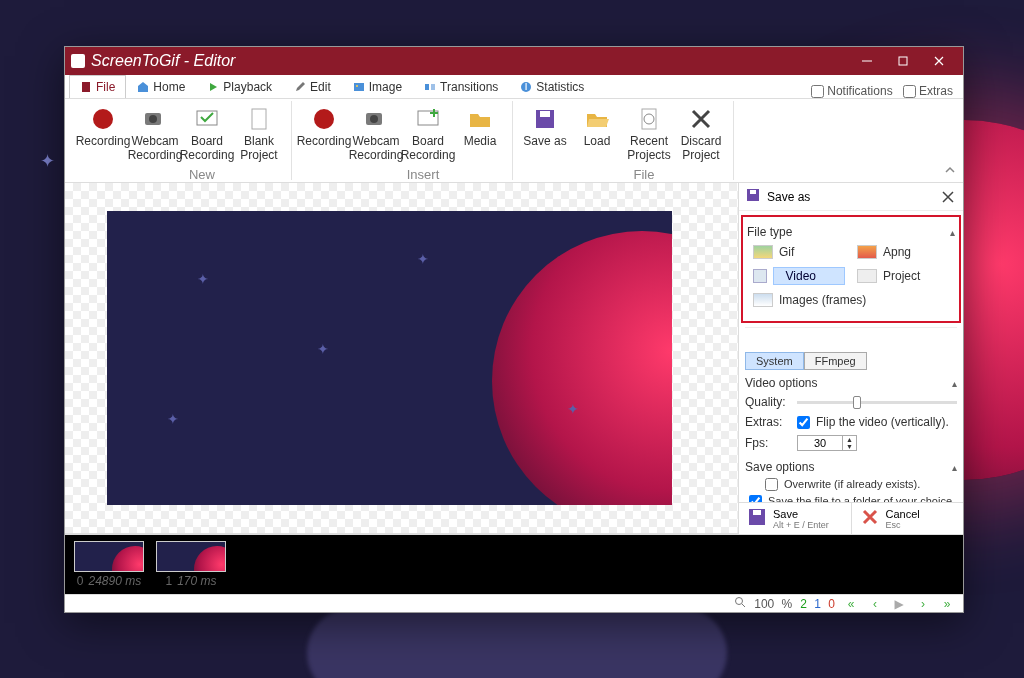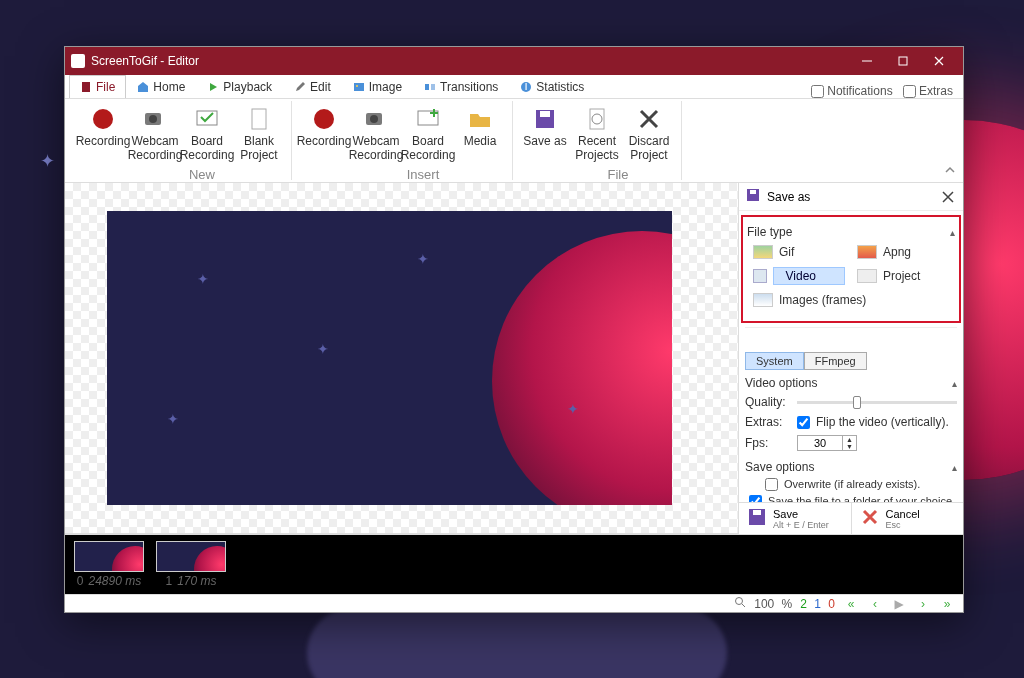--- a/index.html
+++ b/index.html
@@ -10,21 +10,21 @@
   background:radial-gradient(circle at 60% 40%, #ff3a6b 0%, #b3154a 60%, #4c0b2b 100%); box-shadow:0 0 80px 30px rgba(255,58,107,.35); }
 .bg-star { position:absolute; color:#7a7fca; font-size:18px; }
 .bg-cloud { position:absolute; bottom:-20px; left:30%; width:420px; height:90px; border-radius:50px;
   background:#3a3563; filter:blur(2px); }
 
 
 .window { position:absolute; left:64px; top:46px; width:900px; height:567px; background:#fff;
   box-shadow:0 10px 40px rgba(0,0,0,.5); border:1px solid #999; }
 .titlebar { height:28px; background:#8b1a2a; color:#fff; display:flex; align-items:center; padding:0 6px; }
 .titlebar .app-icon { width:14px; height:14px; margin-right:6px; background:#fff; border-radius:2px; }
-.titlebar .title { flex:1; font-size:12px; }
+.titlebar .title { flex:1; font-size:16px;font-style:italic; }
 .titlebar .win-btn { width:36px; height:28px; display:flex; align-items:center; justify-content:center; cursor:pointer; }
 .titlebar .win-btn svg { width:10px; height:10px; }
 
 
 .ribbon-tabs { height:24px; background:#fff; border-bottom:1px solid #ddd; display:flex; align-items:flex-end; padding-left:4px; }
 .rtab { padding:4px 10px; display:flex; align-items:center; gap:4px; cursor:pointer; border:1px solid transparent; border-bottom:none; font-size:11px; color:#333; }
 .rtab.active { background:#fff; border-color:#ccc; color:#8b1a2a; }
 .rtab .ticon { width:12px; height:12px; display:inline-flex; }
 .ribbon-right { margin-left:auto; display:flex; align-items:center; gap:10px; padding-right:10px; font-size:11px; color:#555; }
 .ribbon-right input { vertical-align:middle; }
@@ -288,20 +288,29 @@
     <div class="rgroup">
       <div class="items">
         <div class="rbtn">
             <div class="ricon">
               <svg width="28" height="28">
                 <rect x="5" y="5" width="18" height="18" fill="#6b4aa9"></rect>
                 <rect x="9" y="6" width="10" height="6" fill="#fff"></rect>
               </svg>
             </div>
             <div class="rlabel">Save as</div>
+          </div>
+        <div class="rbtn">
+            <div class="ricon">
+              <svg width="28" height="28">
+                <path d="M4 9h8l2 3h10v10H4z" fill="#e8b544"></path>
+                <path d="M6 14h20l-3 8H4z" fill="#f3cd72"></path>
+              </svg>
+            </div>
+            <div class="rlabel">Load</div>
           </div>
         <div class="rbtn">
             <div class="ricon">
               <svg width="28" height="28">
                 <rect x="7" y="4" width="14" height="20" fill="#fff" stroke="#aaa"></rect>
                 <circle cx="14" cy="14" r="5" fill="none" stroke="#888"></circle>
               </svg>
             </div>
             <div class="rlabel">Recent Projects</div>
           </div>

